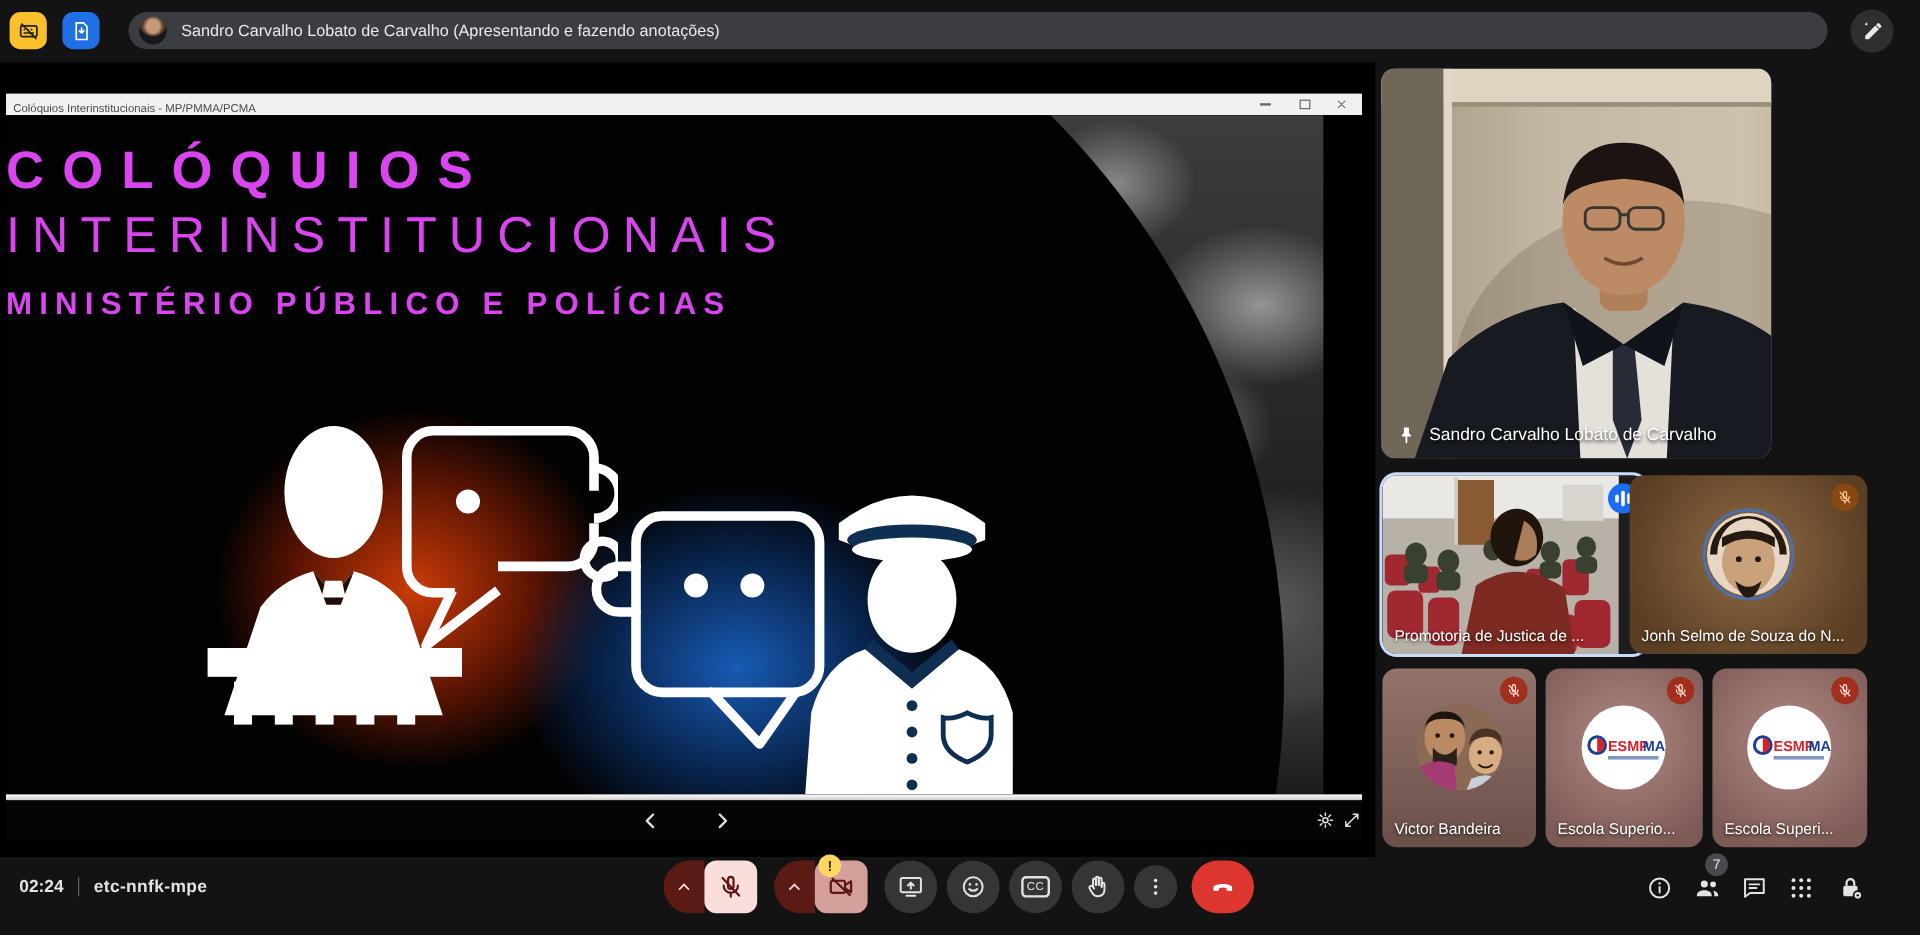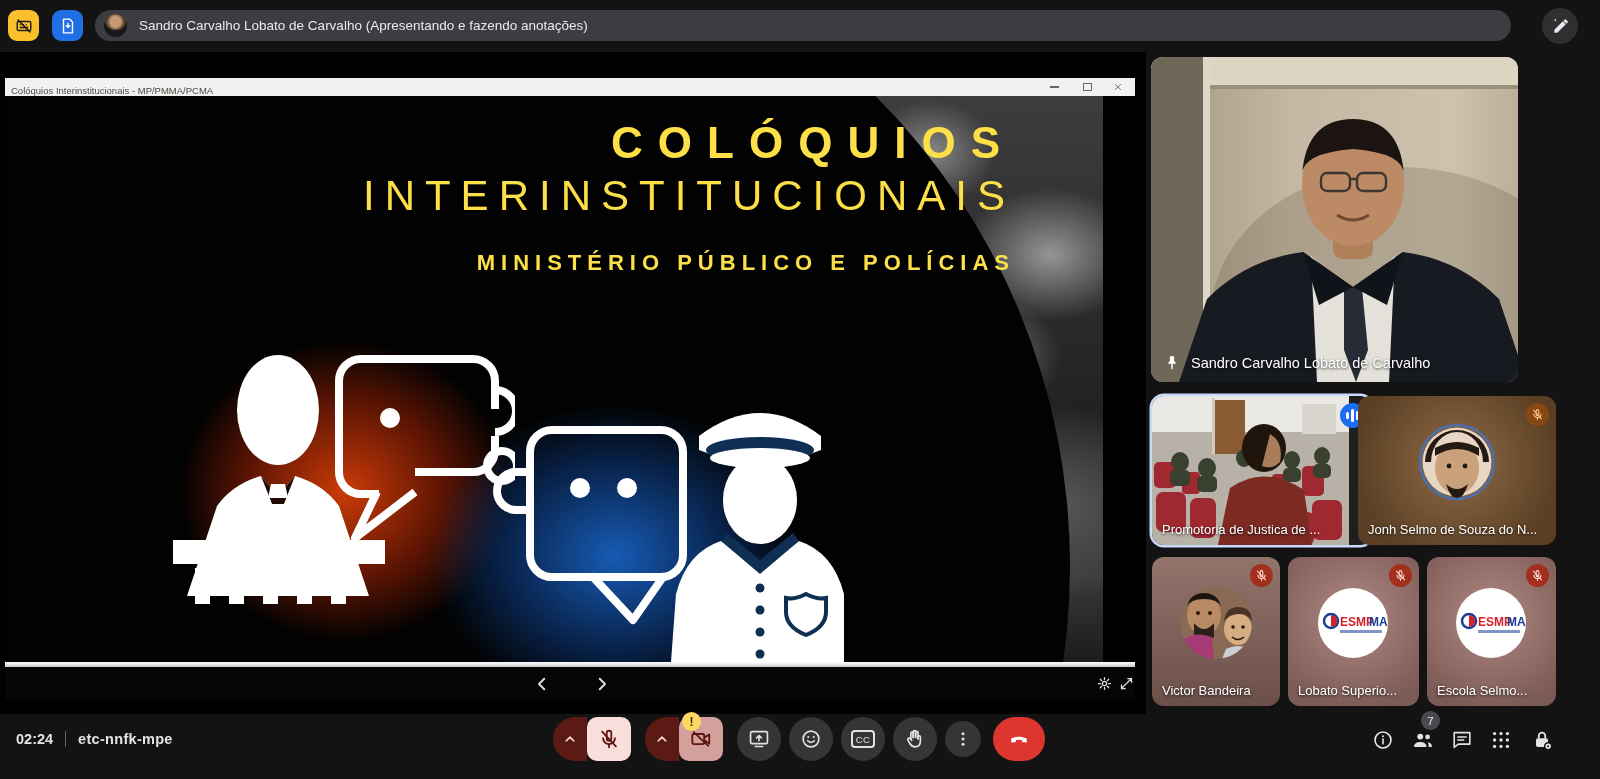--- a/index.html
+++ b/index.html
@@ -3,21 +3,21 @@
 <meta charset="utf-8">
 <style>
   * { margin:0; padding:0; box-sizing:border-box; }
   html,body { background:#0c0c0d; }
   body { font-family:"Liberation Sans", sans-serif; }
   #app { position:relative; width:1600px; height:779px; background:#131314; overflow:hidden; }
 
   
   .sq-btn { position:absolute; top:10px; width:31px; height:31px; border-radius:9px;
             display:flex; align-items:center; justify-content:center; }
-  .presenter-pill { position:absolute; left:95px; top:10px; width:1416px; height:31px;
+  .presenter-pill { position:absolute; left:107px; top:10px; width:1416px; height:31px;
             background:#3b3d40; border-radius:16px; display:flex; align-items:center; gap:12px;
             padding-left:9px; color:#e8eaed; font-size:13.5px; }
   .pill-avatar { width:23px; height:23px; border-radius:50%;
             background: radial-gradient(circle at 50% 34%, #c59a75 28%, #5d4330 44%, #2d241c 66%, #43382c);
             box-shadow: inset 0 -7px 0 rgba(20,22,28,.9); }
   .magic-btn { position:absolute; right:22px; top:8px; width:36px; height:36px; border-radius:50%;
             background:#2d2f31; display:flex; align-items:center; justify-content:center; }
 
   
   .stage { position:absolute; left:0; top:52px; width:1146px; height:662px; background:#000; }
@@ -33,24 +33,24 @@
         radial-gradient(105px 85px at 52% 46%, rgba(135,135,135,.8), rgba(0,0,0,0) 70%),
         radial-gradient(150px 130px at 82% 72%, rgba(105,105,105,.7), rgba(0,0,0,0) 75%),
         linear-gradient(180deg,#3d3d3d,#222 55%,#383838 85%,#1c1c1c); }
   .right-black { position:absolute; left:1098px; top:0; width:32px; height:100%; background:#000; }
   .big-circle { position:absolute; left:-265px; top:-195px; width:1330px; height:1330px;
       border-radius:50%; background:#020202; }
   .glow-red { position:absolute; left:120px; top:195px; width:440px; height:400px;
       background: radial-gradient(closest-side, rgba(214,62,8,.95), rgba(150,32,4,.6) 45%, rgba(60,10,0,0) 75%); }
   .glow-blue { position:absolute; left:375px; top:265px; width:470px; height:390px;
       background: radial-gradient(closest-side, rgba(24,96,190,.95), rgba(12,55,120,.6) 48%, rgba(0,10,40,0) 78%); }
-  .slide-titles { position:absolute; left:0; top:0; width:1010px; text-align:right; color:#fde047; }
+  .slide-titles { position:absolute; left:0; top:0; width:1010px; text-align:left; color:#d946ef; }
   .st1 { margin-top:22px; font-size:44px; font-weight:700; letter-spacing:15px; }
   .st2 { margin-top:4px; font-size:42px; font-weight:400; letter-spacing:10px; }
-  .st3 { margin-top:30px; font-size:22px; font-weight:700; letter-spacing:6px; }
+  .st3 { margin-top:18px; font-size:26px; font-weight:700; letter-spacing:6px; }
   .slide-progress { position:absolute; left:0; top:584px; width:1130px; height:5px;
       background:linear-gradient(180deg,#ffffff,#c9c9c9); }
   .slide-ctrl-strip { position:absolute; left:0; top:589px; width:1130px; height:33px; background:#050505; }
   .nav-arrow { position:absolute; top:8px; width:18px; height:18px; color:#dcdcdc; }
   .strip-icon { position:absolute; top:9px; width:15px; height:15px; color:#e0e0e0; }
 
   
   .tile { position:absolute; border-radius:12px; overflow:hidden; background:#1e1e1e; }
   .tile-name { position:absolute; left:10px; bottom:8px; color:#fff; font-size:13px;
       white-space:nowrap; text-shadow:0 1px 3px rgba(0,0,0,.85); }
@@ -349,21 +349,21 @@
         </span>
         <span class="strip-icon" style="left:1114px">
           <svg style="width:15px;height:15px">
               <use href="#sym-expand"></use>
             </svg>
         </span>
       </div>
     </div>
   </div>
 
-  <div class="tile" style="left:1151px;top:57px;width:367px;height:325px">
+  <div class="tile" style="left:1151px;top:57px;width:325px;height:325px">
     <svg width="405" height="325" viewBox="0 0 405 325">
       <defs>
         <linearGradient id="wallg" x1="0" y1="0" x2="1" y2="0">
           <stop offset="0" stop-color="#a2967f"></stop>
             <stop offset=".35" stop-color="#c4b8a4"></stop>
           <stop offset=".75" stop-color="#cec2ae"></stop>
             <stop offset="1" stop-color="#b0a48d"></stop>
         </linearGradient>
       </defs>
       <rect width="405" height="325" fill="url(#wallg)"></rect>
@@ -492,38 +492,38 @@
       <path d="M43 58 a6 6 0 0 1 0 12 z" fill="#d6212b"></path>
       <text x="52" y="69" font-family="Liberation Sans, sans-serif" font-size="12" font-weight="bold" fill="#d6212b">ESMP</text>
       <text x="81" y="69" font-family="Liberation Sans, sans-serif" font-size="12" font-weight="bold" fill="#1b3f94">MA</text>
       <rect x="52" y="73" width="42" height="3" fill="#1b3f94" opacity=".55"></rect>
     </svg>
     <span class="mic-badge">
       <svg style="width:13px;height:13px">
           <use href="#sym-mic-off"></use>
         </svg>
     </span>
-    <div class="tile-name">Lobato Superio...</div>
+    <div class="tile-name">Escola Superio...</div>
   </div>
 
   <div class="tile" style="left:1427px;top:557px;width:129px;height:149px;background:radial-gradient(circle at 50% 40%, #b18a84, #7c5a55 85%)">
     <svg width="129" height="149" viewBox="0 0 129 149" style="position:absolute;left:0;top:0">
       <circle cx="64" cy="66" r="35" fill="#fff"></circle>
       <circle cx="42" cy="64" r="7" fill="none" stroke="#1b3f94" stroke-width="2.5"></circle>
       <path d="M42 58 a6 6 0 0 1 0 12 z" fill="#d6212b"></path>
       <text x="51" y="69" font-family="Liberation Sans, sans-serif" font-size="12" font-weight="bold" fill="#d6212b">ESMP</text>
       <text x="80" y="69" font-family="Liberation Sans, sans-serif" font-size="12" font-weight="bold" fill="#1b3f94">MA</text>
       <rect x="51" y="73" width="42" height="3" fill="#1b3f94" opacity=".55"></rect>
     </svg>
     <span class="mic-badge">
       <svg style="width:13px;height:13px">
           <use href="#sym-mic-off"></use>
         </svg>
     </span>
-    <div class="tile-name">Escola Selmo...</div>
+    <div class="tile-name">Escola Superi...</div>
   </div>
 
   <div class="bbar-left">
     <span>02:24</span>
     <span class="bbar-sep"></span>
     <span class="code">etc-nnfk-mpe</span>
   </div>
 
   <div class="ctl chev-seg" style="left:553px">
     <svg class="ic-s">

